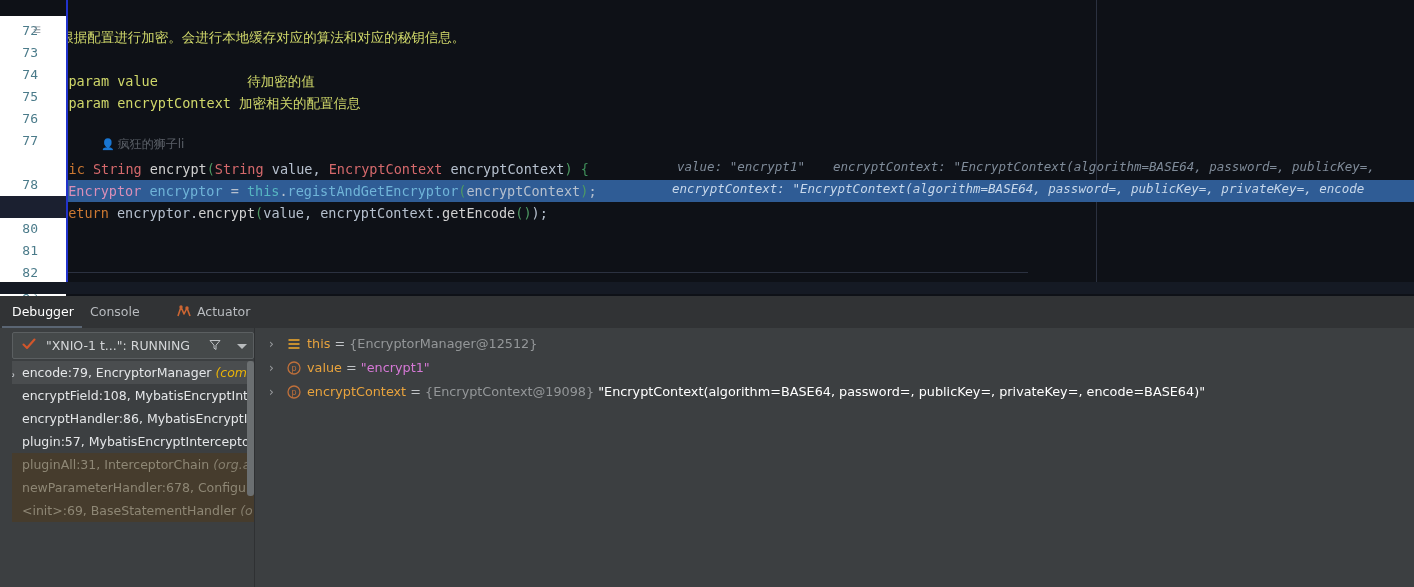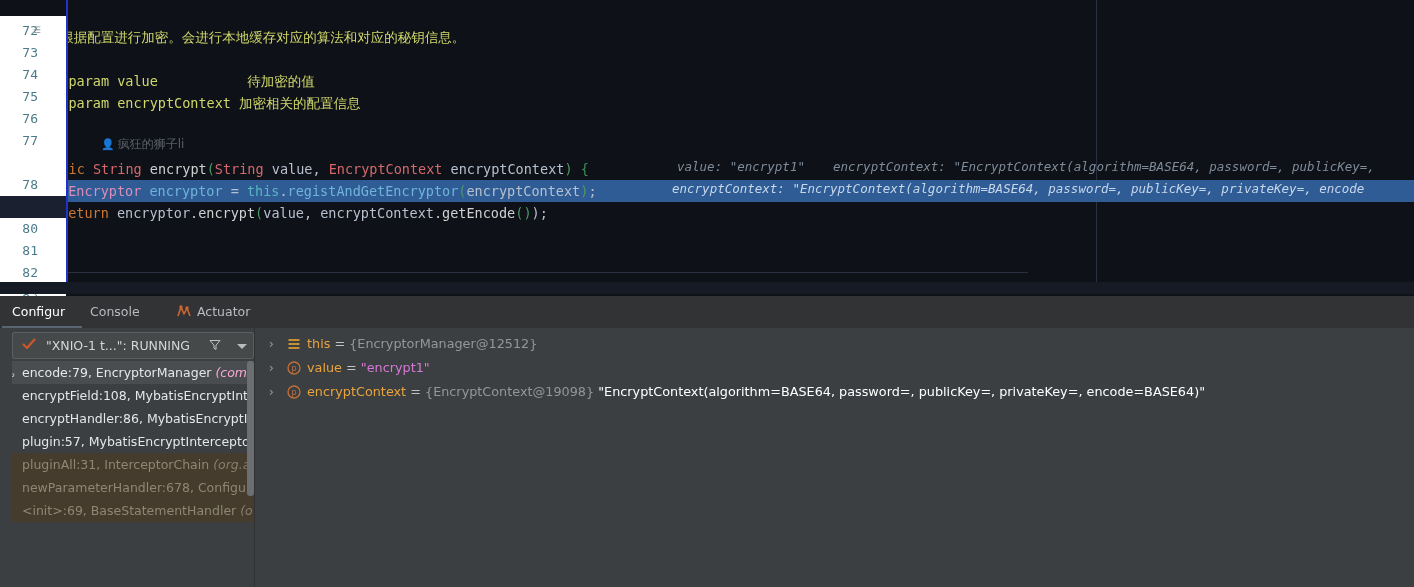--- a/index.html
+++ b/index.html
@@ -251,21 +251,21 @@
     white-space: nowrap;
     font-size: 12.5px;
     padding-left: 10px;
     box-sizing: border-box;
   }
   .frame-row.selected { background: #4a4d4f; }
   .frame-row.lib { background: #463c2d; }
   .frame-row .fname { color: #e4e6e8; }
   .frame-row.lib .fname { color: #8e8775; }
   .frame-row .pkg {
-    color: #f9a8d4;
+    color: #eab308;
     font-style: italic;
   }
   .frame-row.lib .pkg { color: #857e6d; }
   .frame-row .step-icon {
     position: absolute;
     left: -7px; top: 4px;
     color: #b9bcc0;
     font-size: 12px;
   }
   .frames-vscroll {
@@ -370,21 +370,21 @@
       </div>
     <div class="editor-bottom-sep"></div>
     <div class="editor-hscroll-track">
       
     </div>
   </div>
 
   <div class="tool-window">
 
     <div class="tabbar" id="tabbar">
-        <div class="tab active" style="left: 12px;"><span>Configur</span></div>
+        <div class="tab active" style="left: 12px;"><span>Debugger</span></div>
         <div class="tab-underline" style="left: 2px; width: 80px;"></div>
         <div class="tab" style="left: 90px;"><span>Console</span></div>
         <div class="tab" style="left: 176px;"><svg viewBox="0 0 16 14" class="actuator-icon" style="position: relative; top: 2px; margin-right: 5px;">
             <path d="M2 12 L5 3 L8 10 L11 4 L14 12" stroke="#cc6633" stroke-width="1.6" fill="none" stroke-linejoin="round"></path>
             <circle cx="5" cy="3" r="1.7" fill="#cc6633"></circle>
             <circle cx="11" cy="4" r="1.7" fill="#cc6633"></circle>
           </svg><span>Actuator</span></div>
       </div>
 
     <div class="debug-body">

